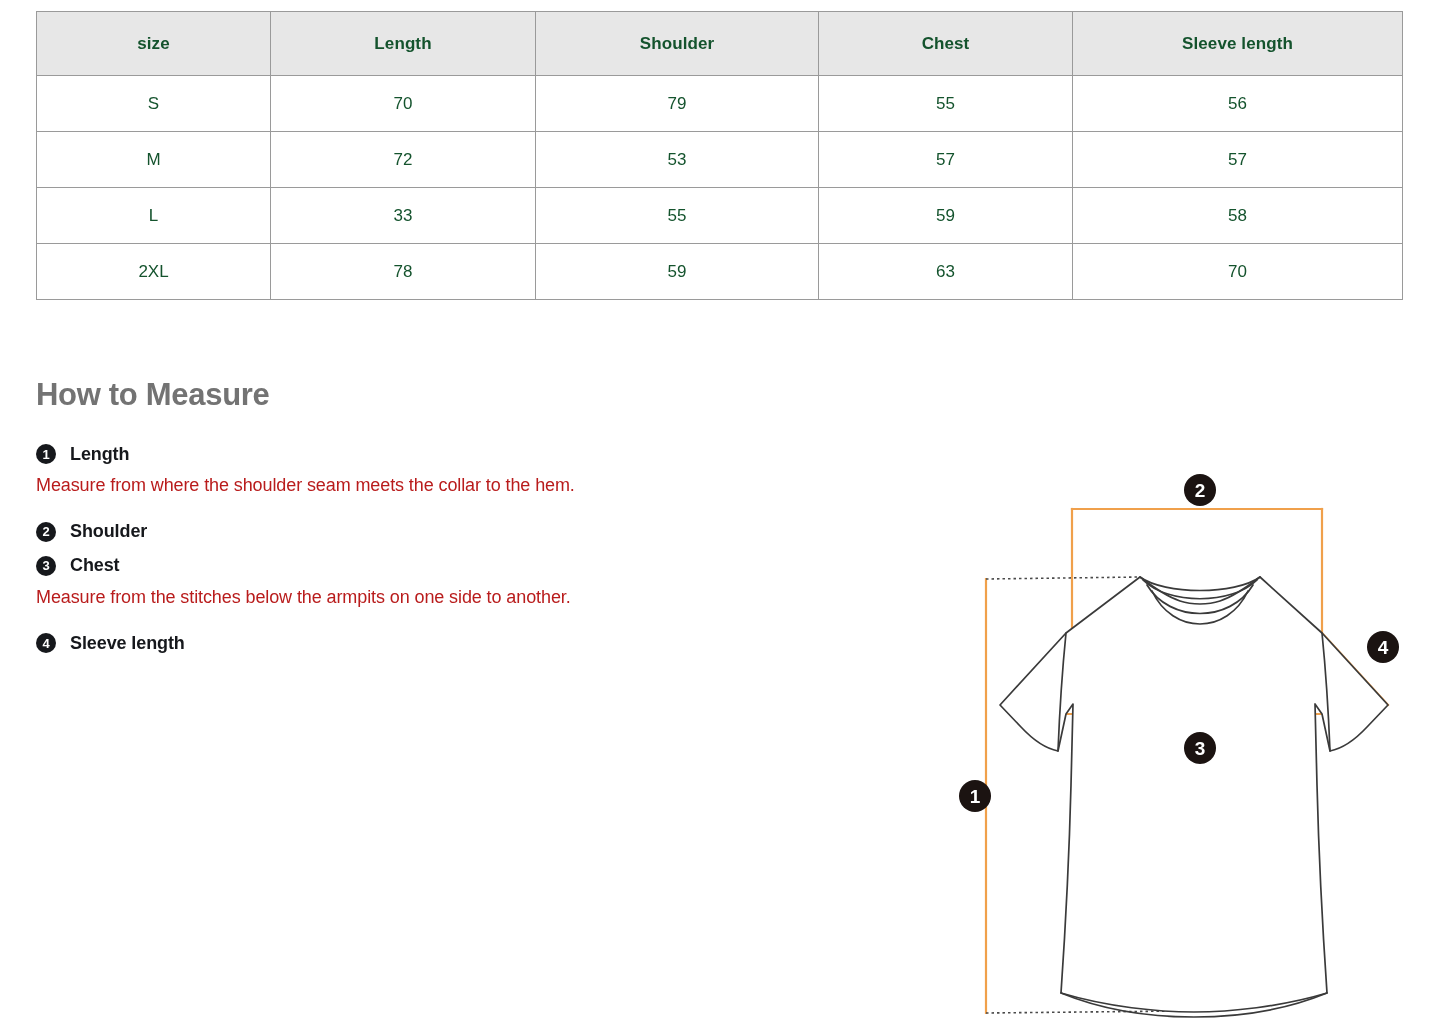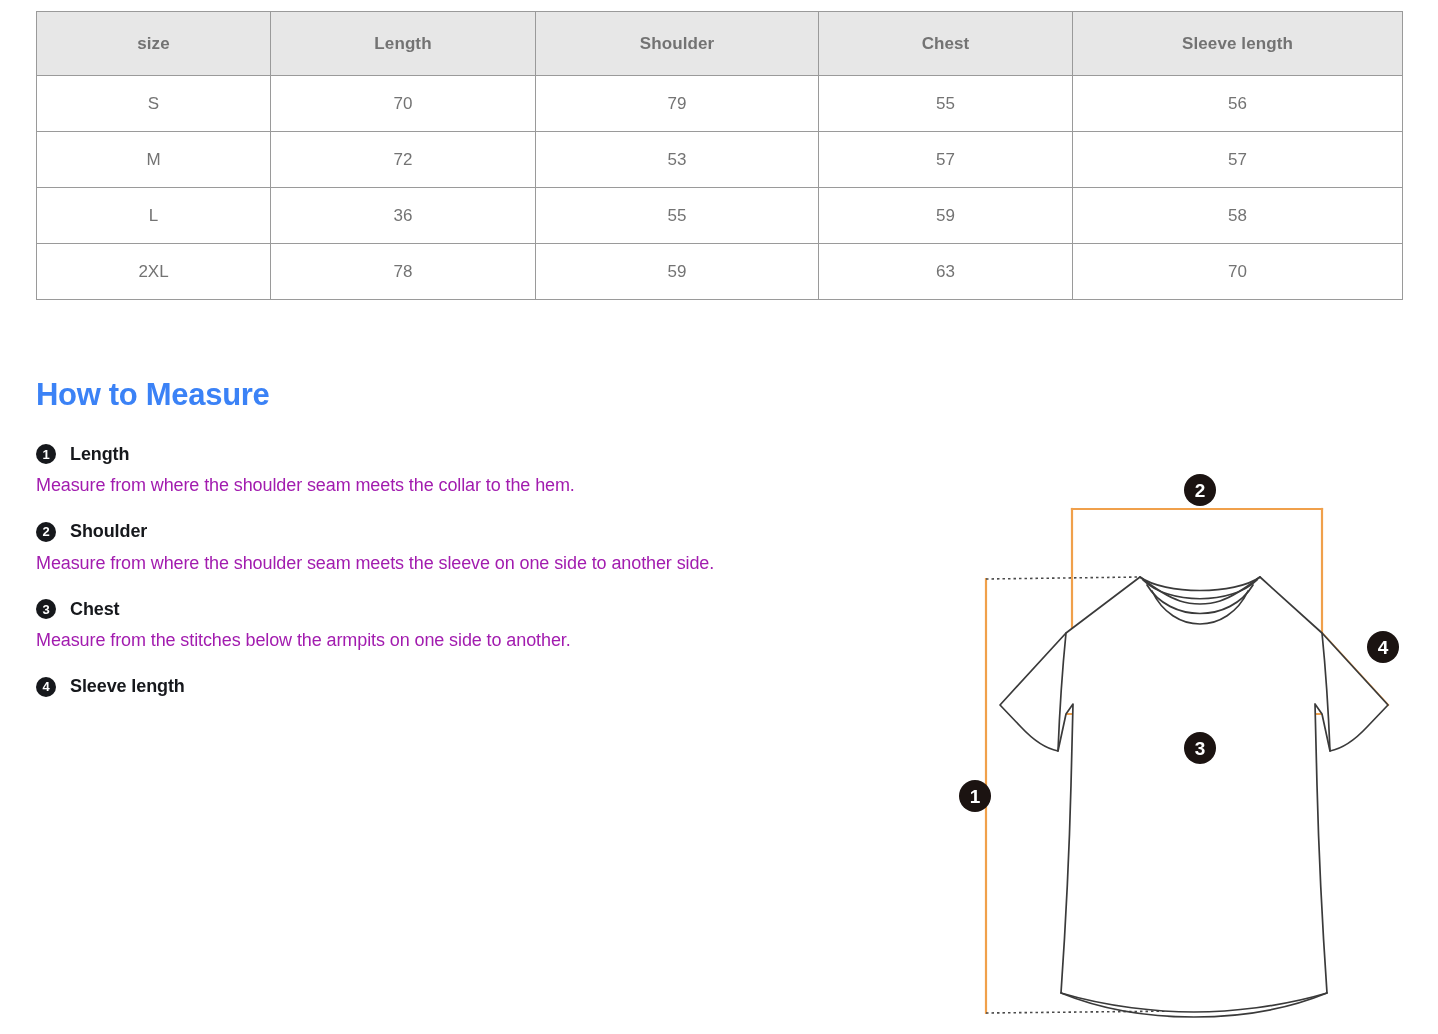--- a/index.html
+++ b/index.html
@@ -27,21 +27,21 @@
   table.size-table {
     width: 100%;
     border-collapse: collapse;
     table-layout: fixed;
   }
   table.size-table th,
   table.size-table td {
     border: 1px solid #9a9a9a;
     text-align: center;
     font-size: 17px;
-    color: #737373;
+    color: #14532d;
     padding: 0;
   }
   table.size-table th {
     background: #e7e7e7;
     height: 63px;
     font-weight: 700;
     letter-spacing: 0.1px;
   }
   table.size-table td {
     background: #ffffff;
@@ -55,21 +55,21 @@
   col.c-sle    { width: 330px; }
 
   
   .how-title {
     position: absolute;
     left: 36px;
     top: 377px;
     font-size: 31px;
     font-weight: 700;
     letter-spacing: -0.3px;
-    color: #3b82f6;
+    color: #737373;
   }
   .measure-list {
     position: absolute;
     left: 36px;
     top: 441px;
     width: 880px;
   }
   .m-item { margin-bottom: 0; }
   .m-head {
     display: flex;
@@ -93,21 +93,21 @@
   }
   .m-label {
     margin-left: 14px;
     font-size: 18px;
     font-weight: 700;
     color: #16181c;
     letter-spacing: -0.1px;
   }
   .m-desc {
     font-size: 18px;
-    color: #a21caf;
+    color: #b91c1c;
     font-weight: 400;
     letter-spacing: -0.1px;
     margin: 0 0 22px 0;
     line-height: 1.2;
   }
 
   
   .diagram {
     position: absolute;
     left: 940px;
@@ -148,21 +148,21 @@
       </tr>
       <tr>
         <td>M</td>
         <td>72</td>
         <td>53</td>
         <td>57</td>
         <td>57</td>
       </tr>
       <tr>
         <td>L</td>
-        <td>36</td>
+        <td>33</td>
         <td>55</td>
         <td>59</td>
         <td>58</td>
       </tr>
       <tr>
         <td>2XL</td>
         <td>78</td>
         <td>59</td>
         <td>63</td>
         <td>70</td>
@@ -181,21 +181,20 @@
       <span class="m-label">Length</span>
     </div>
     <p class="m-desc">Measure from where the shoulder seam meets the collar to the hem.</p>
   </div>
 
   <div class="m-item">
     <div class="m-head">
       <span class="m-badge">2</span>
       <span class="m-label">Shoulder</span>
     </div>
-    <p class="m-desc">Measure from where the shoulder seam meets the sleeve on one side to another side.</p>
   </div>
 
   <div class="m-item">
     <div class="m-head">
       <span class="m-badge">3</span>
       <span class="m-label">Chest</span>
     </div>
     <p class="m-desc">Measure from the stitches below the armpits on one side to another.</p>
   </div>
 

